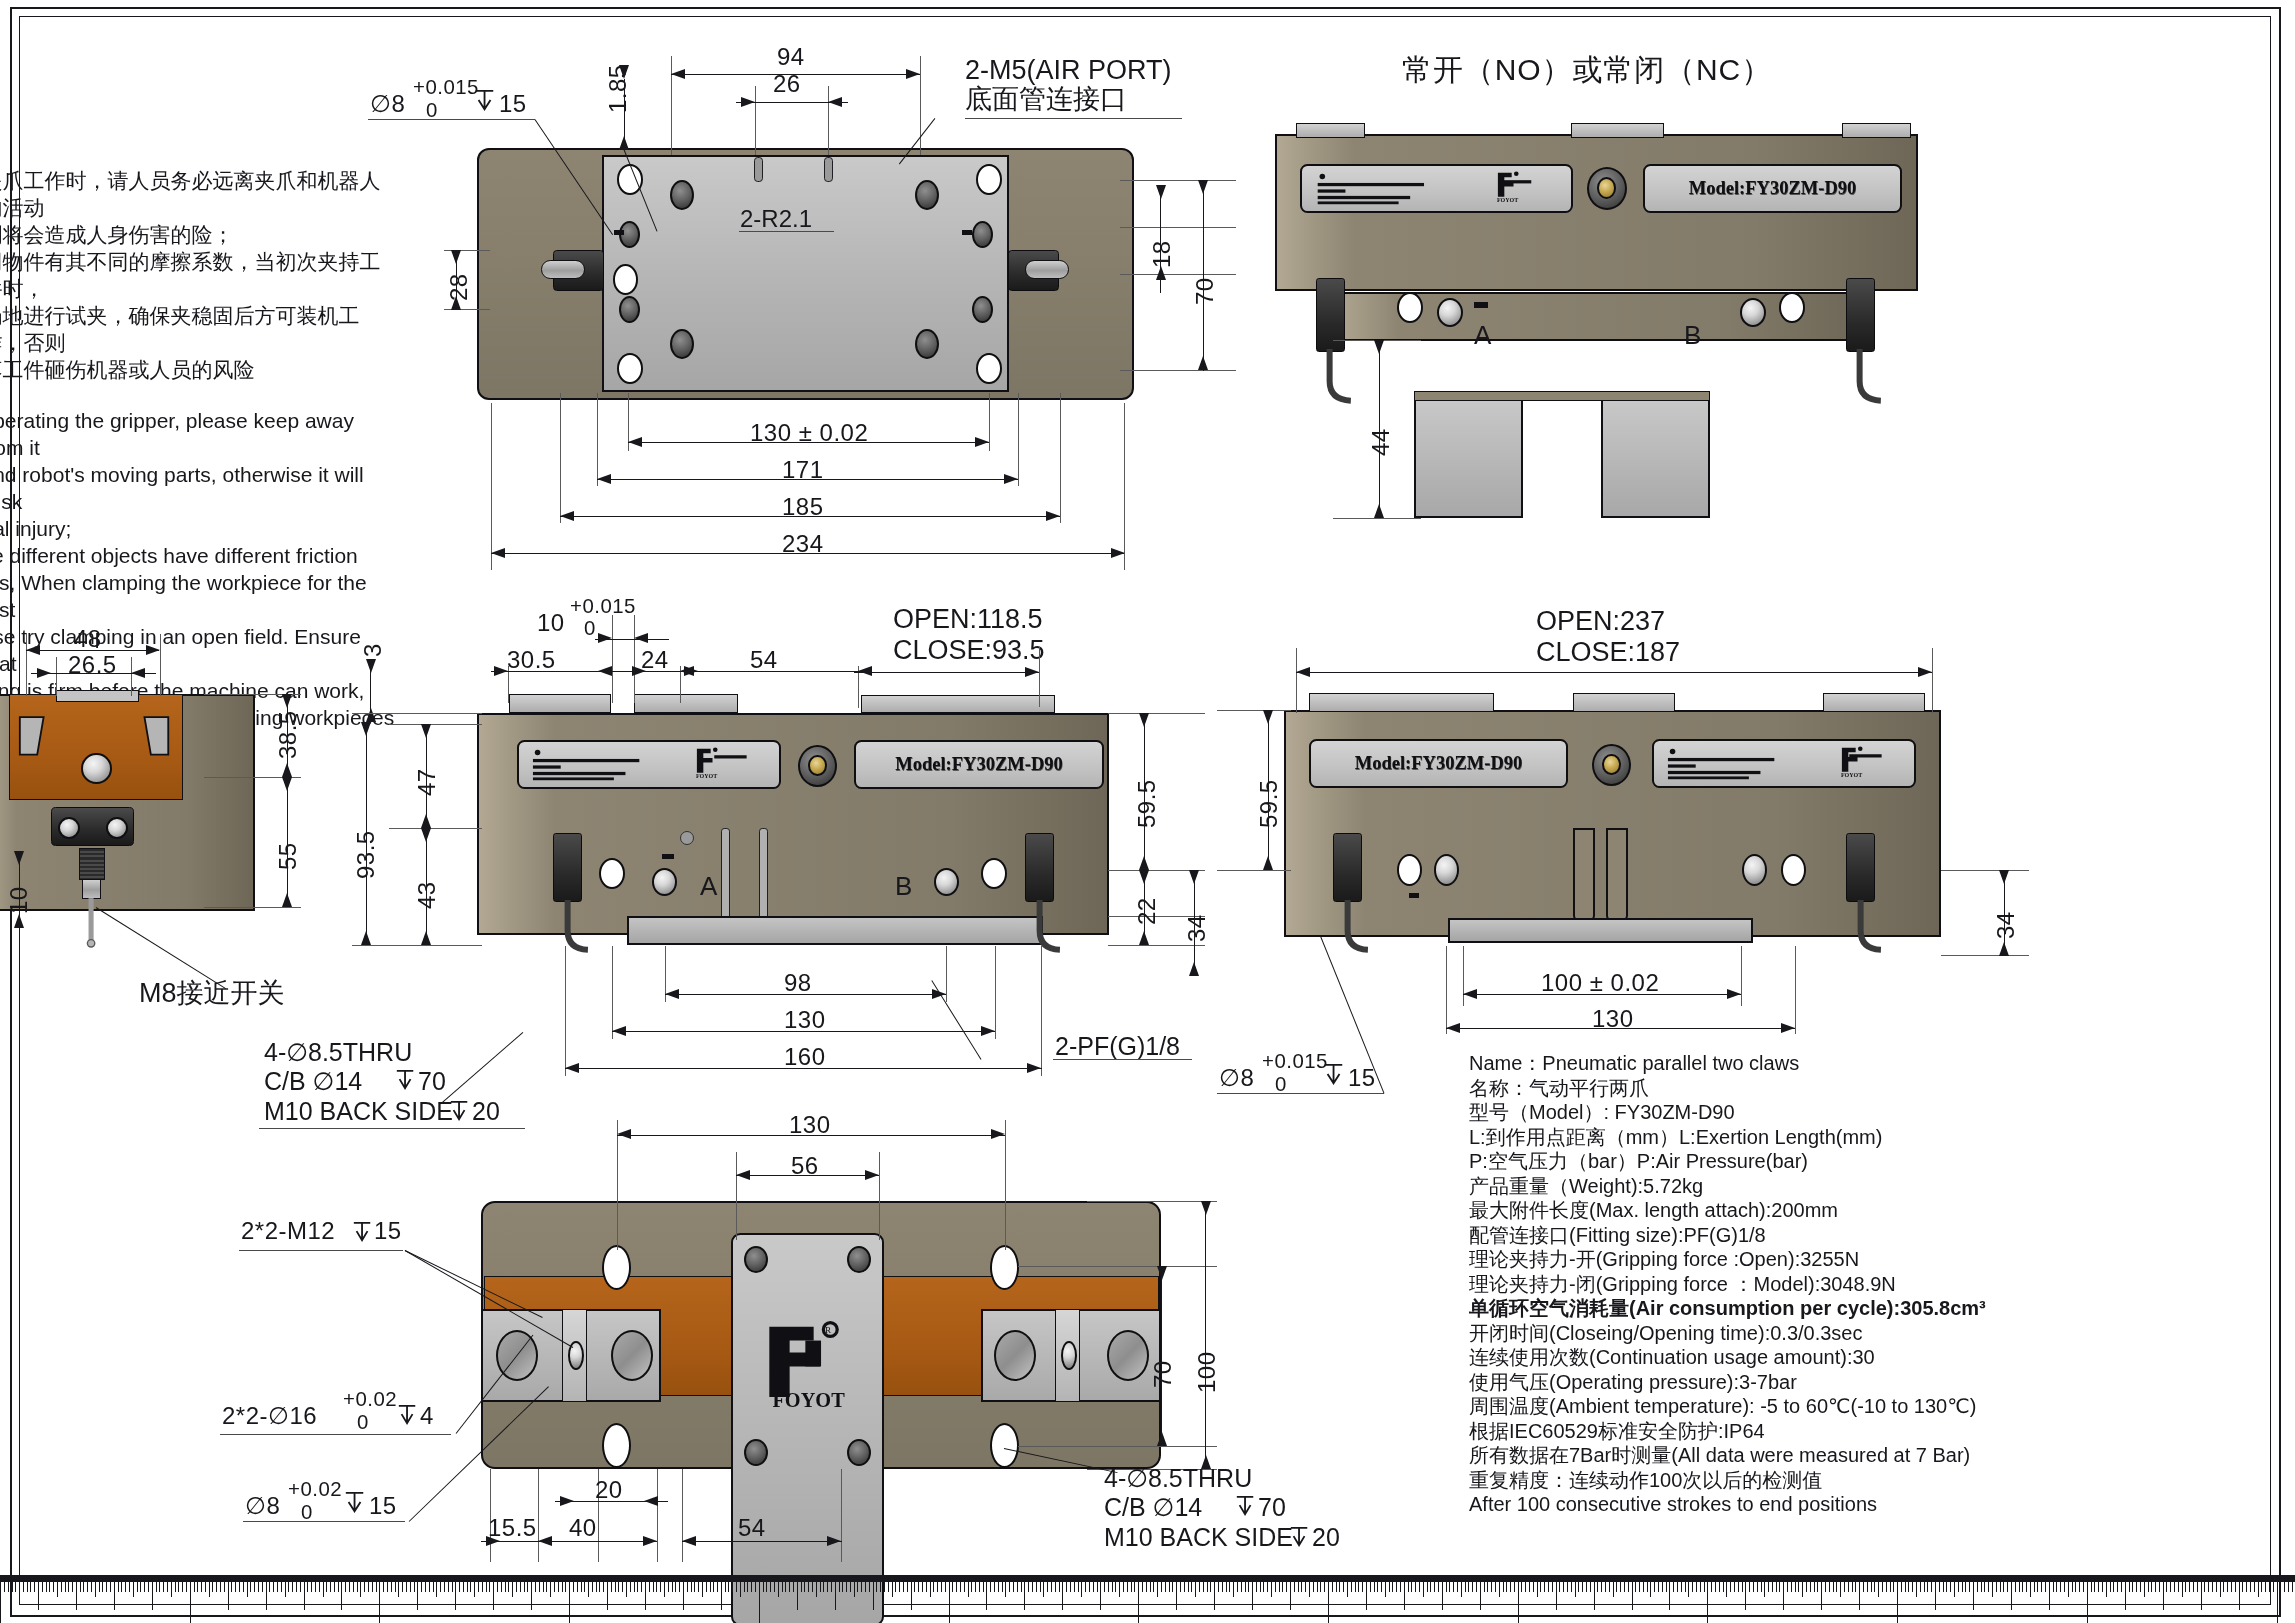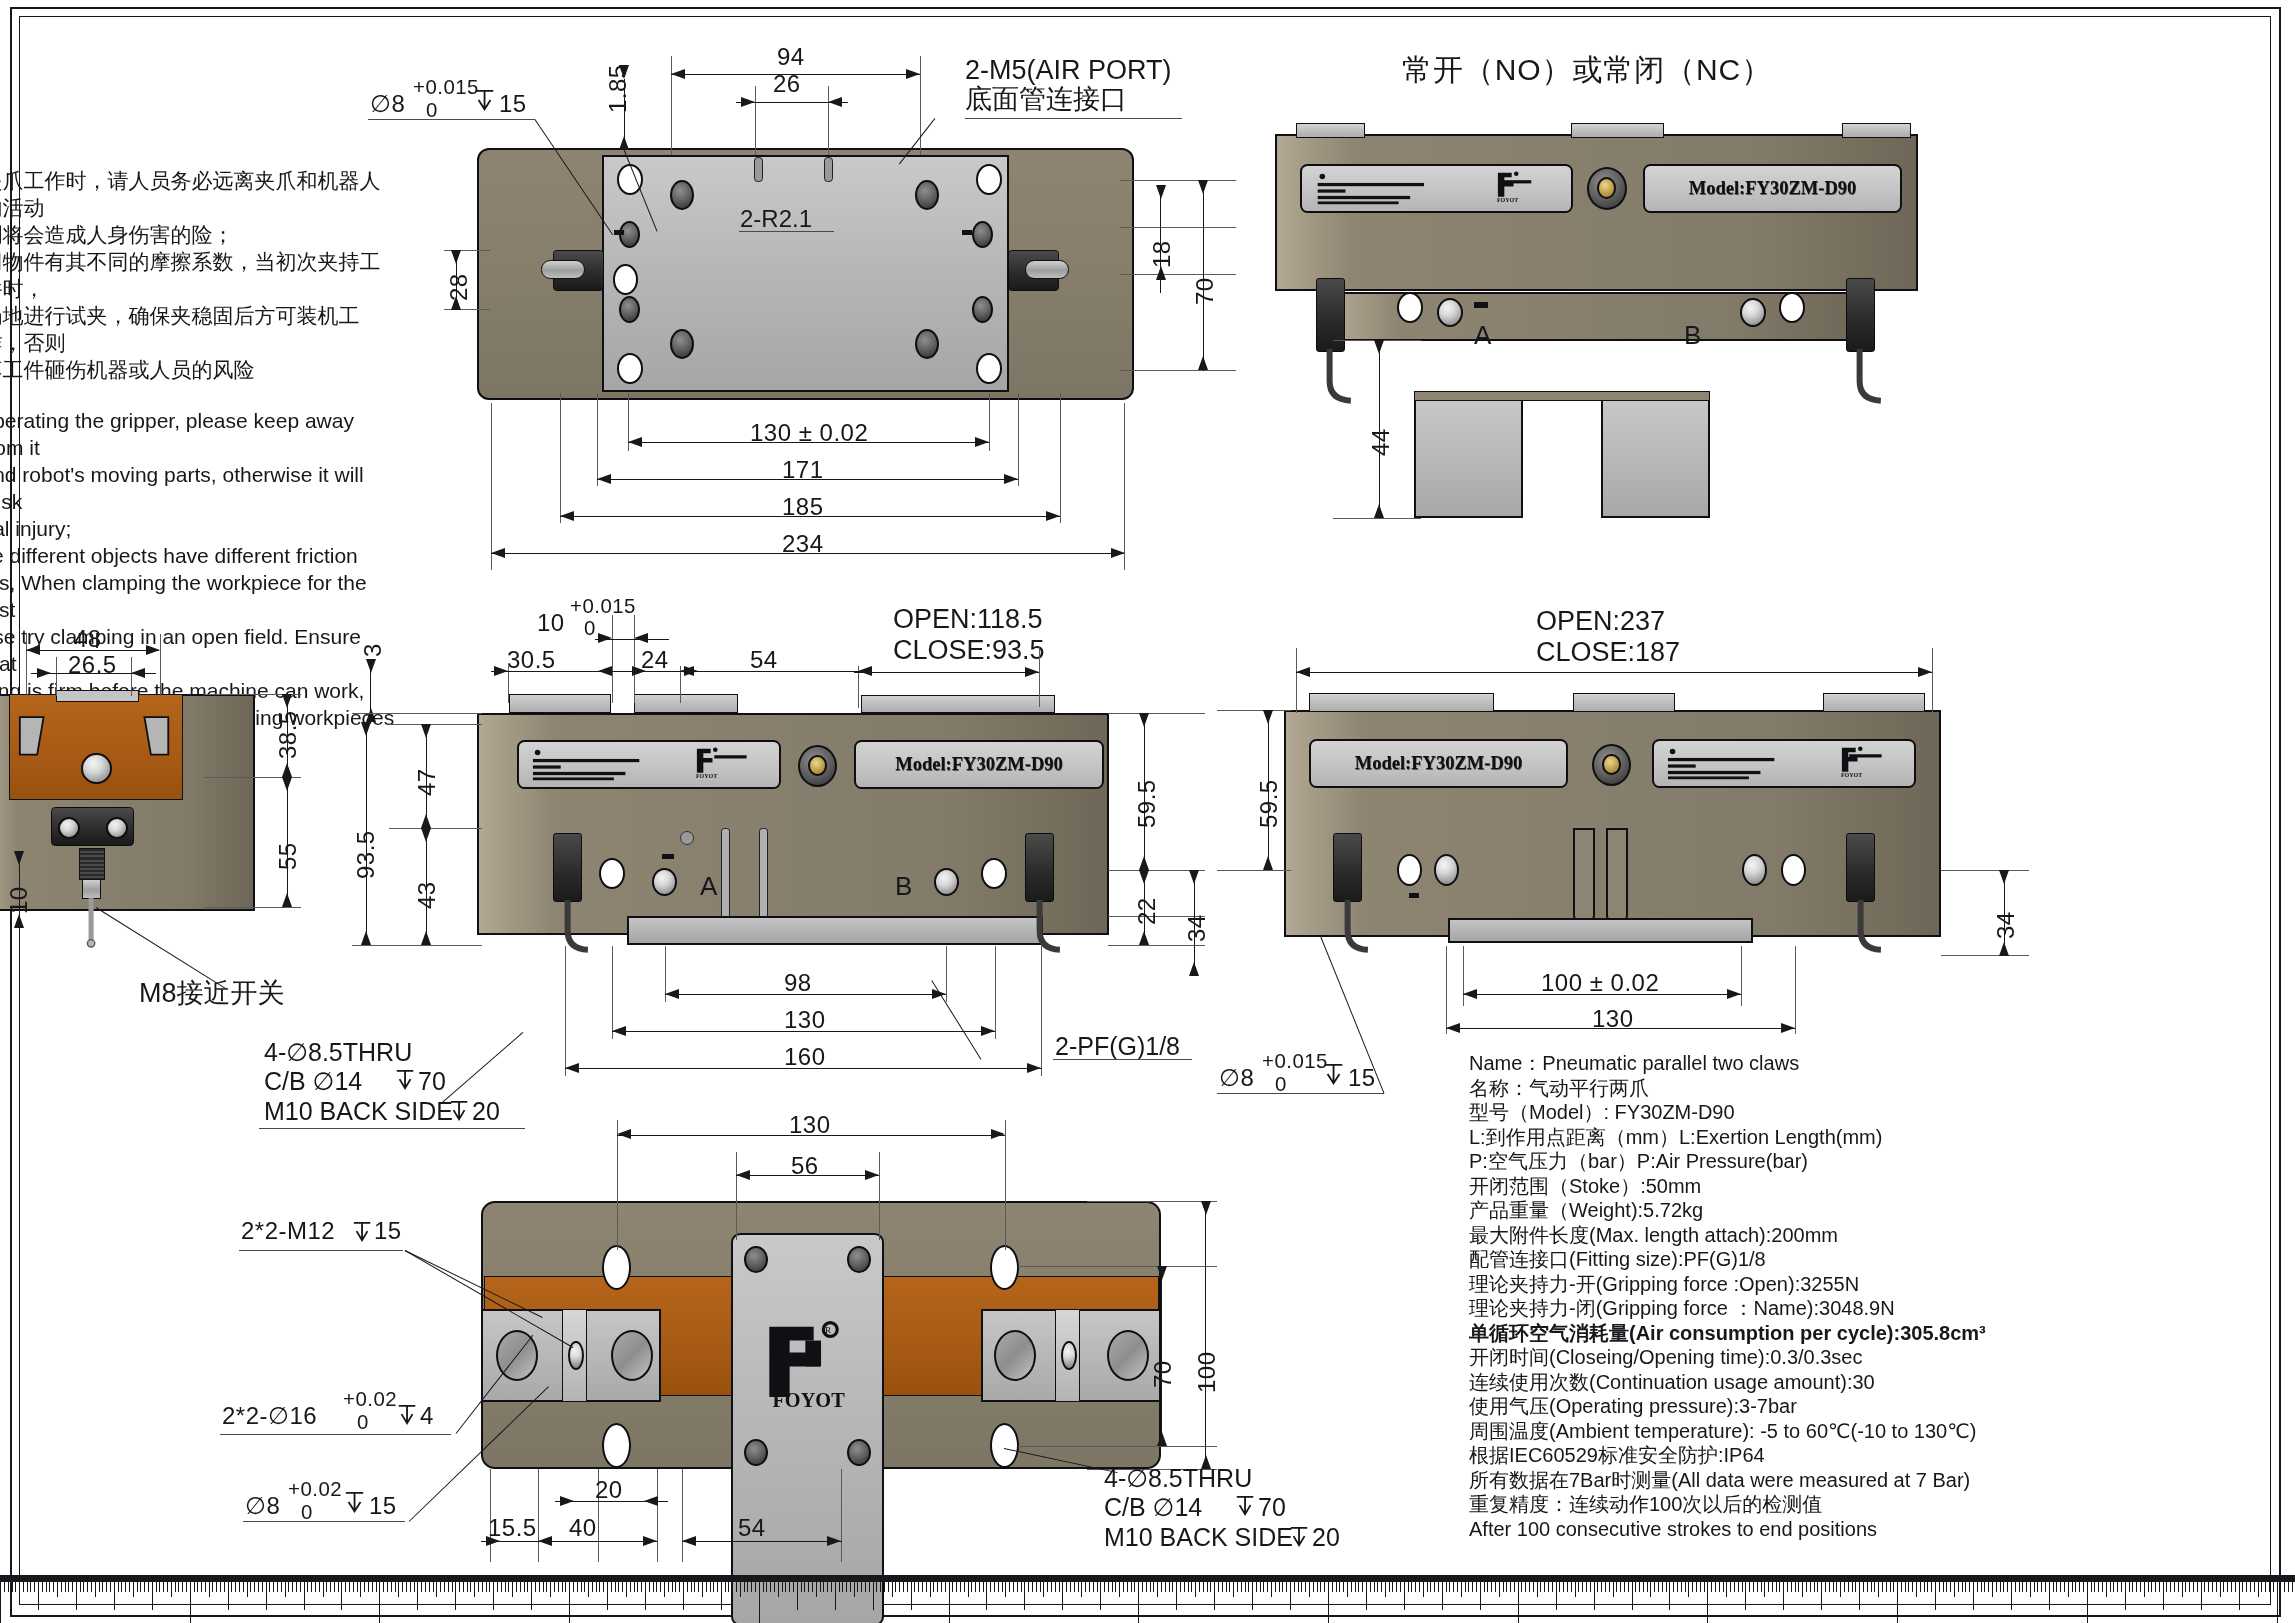--- a/index.html
+++ b/index.html
@@ -591,26 +591,25 @@
 <div class="arrL" style="left:1446px;top:1023px;"></div>
 <div class="arrR" style="left:1781px;top:1023px;"></div>
 <div class="dim" style="left:1592px;top:1005px;">130</div>
 
 <div class="abs" style="left:1469px;top:1051px;width:750px;">
   <div class="spec">Name：Pneumatic parallel two claws</div>
   <div class="spec">名称：气动平行两爪</div>
   <div class="spec">型号（Model）: FY30ZM-D90</div>
   <div class="spec">L:到作用点距离（mm）L:Exertion Length(mm)</div>
   <div class="spec">P:空气压力（bar）P:Air Pressure(bar)</div>
-  <div class="spec">开闭范围（Stoke）:50mm</div>
   <div class="spec">产品重量（Weight):5.72kg</div>
   <div class="spec">最大附件长度(Max. length attach):200mm</div>
   <div class="spec">配管连接口(Fitting size):PF(G)1/8</div>
   <div class="spec">理论夹持力-开(Gripping force :Open):3255N</div>
-  <div class="spec">理论夹持力-闭(Gripping force ：Name):3048.9N</div>
+  <div class="spec">理论夹持力-闭(Gripping force ：Model):3048.9N</div>
   <div class="spec bold">单循环空气消耗量(Air consumption per cycle):305.8cm³</div>
   <div class="spec">开闭时间(Closeing/Opening time):0.3/0.3sec</div>
   <div class="spec">连续使用次数(Continuation usage amount):30</div>
   <div class="spec">使用气压(Operating pressure):3-7bar</div>
   <div class="spec">周围温度(Ambient temperature): -5 to 60℃(-10 to 130℃)</div>
   <div class="spec">根据IEC60529标准安全防护:IP64</div>
   <div class="spec">所有数据在7Bar时测量(All data were measured at 7 Bar)</div>
   <div class="spec">重复精度：连续动作100次以后的检测值</div>
   <div class="spec">After 100 consecutive strokes to end positions</div>
 </div>

